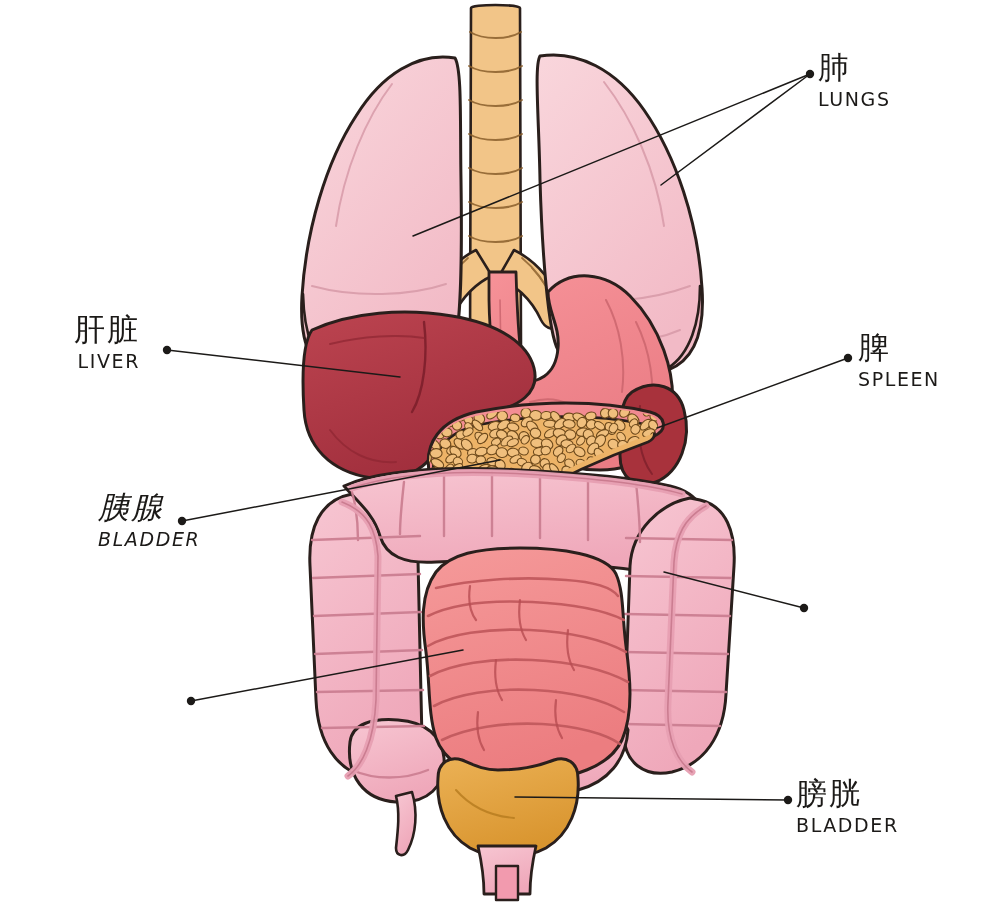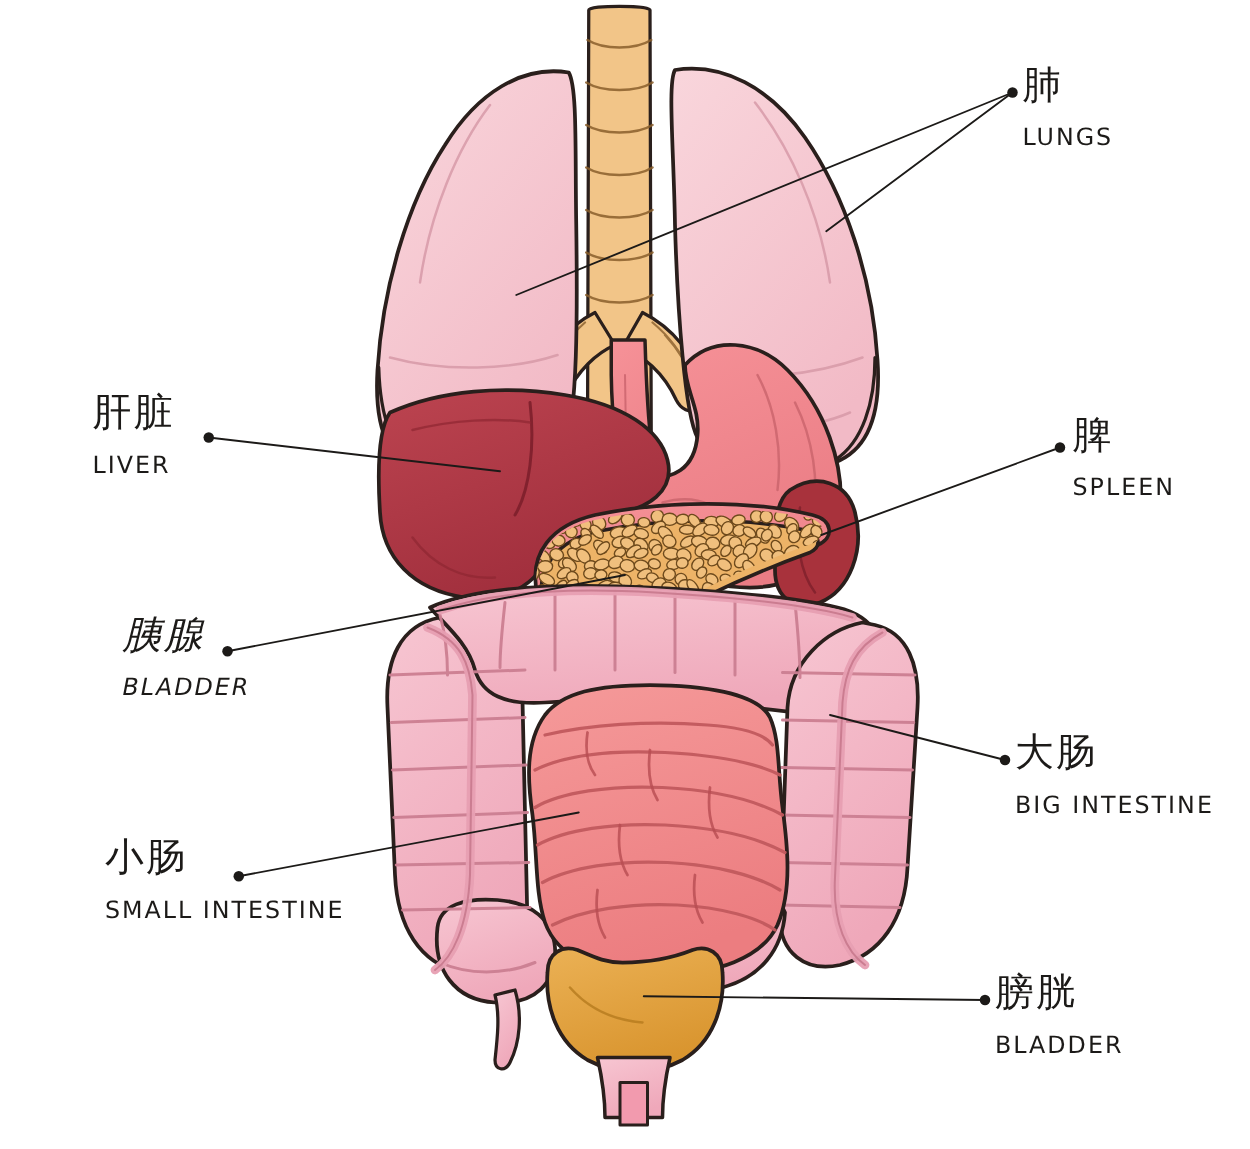--- a/index.html
+++ b/index.html
@@ -3,22 +3,22 @@
 <meta charset="utf-8">
 <title>Digestive System Diagram</title>
 <style>
   html,body{margin:0;padding:0;background:#ffffff;}
   body{width:1000px;height:919px;overflow:hidden;
        font-family:"Liberation Sans","DejaVu Sans",sans-serif;}
   #stage{position:relative;width:1000px;height:919px;background:#fff;}
   #art{position:absolute;inset:0;width:1000px;height:919px;}
   .lbl{position:absolute;color:#1c1a18;line-height:1.0;white-space:nowrap;}
   .lbl .cn{font-size:31px;letter-spacing:2px;font-weight:400;display:block;}
-  .lbl .en{font-size:19px;letter-spacing:1.6px;display:block;margin-top:18px;
-           font-family:"DejaVu Sans",sans-serif;}
+  .lbl .en{font-size:19px;letter-spacing:1.6px;display:block;margin-top:7px;
+           font-family:"DejaVu Sans",sans-serif;text-align:right;}
   .lbl.right{text-align:left;}
   .lbl.left{text-align:left;}
 </style>
 </head>
 <body>
 
 <div id="stage">
 
   <svg id="art" viewBox="0 0 1000 919">
     <defs>
@@ -578,28 +578,20 @@
   <div class="lbl right" id="lbl-spleen" style="left: 858px; top: 332px;">
     <span class="cn">脾</span>
     <span class="en">SPLEEN</span>
   </div>
 
   <div class="lbl left" id="lbl-pancreas" style="left: 98px; top: 492px; font-style: italic;">
     <span class="cn">胰腺</span>
     <span class="en">BLADDER</span>
   </div>
 
-  <div class="lbl right" id="lbl-big_intestine" style="left: 812px; top: 586px;">
-    <span class="cn">大肠</span>
-    <span class="en">BIG INTESTINE</span>
-  </div>
-
-  <div class="lbl left" id="lbl-small_intestine" style="left: 84px; top: 670px;">
-    <span class="cn">小肠</span>
-    <span class="en">SMALL INTESTINE</span>
-  </div>
+
 
   <div class="lbl right" id="lbl-bladder" style="left: 796px; top: 778px;">
     <span class="cn">膀胱</span>
     <span class="en">BLADDER</span>
   </div>
 
 </div>
 
 </body></html>

